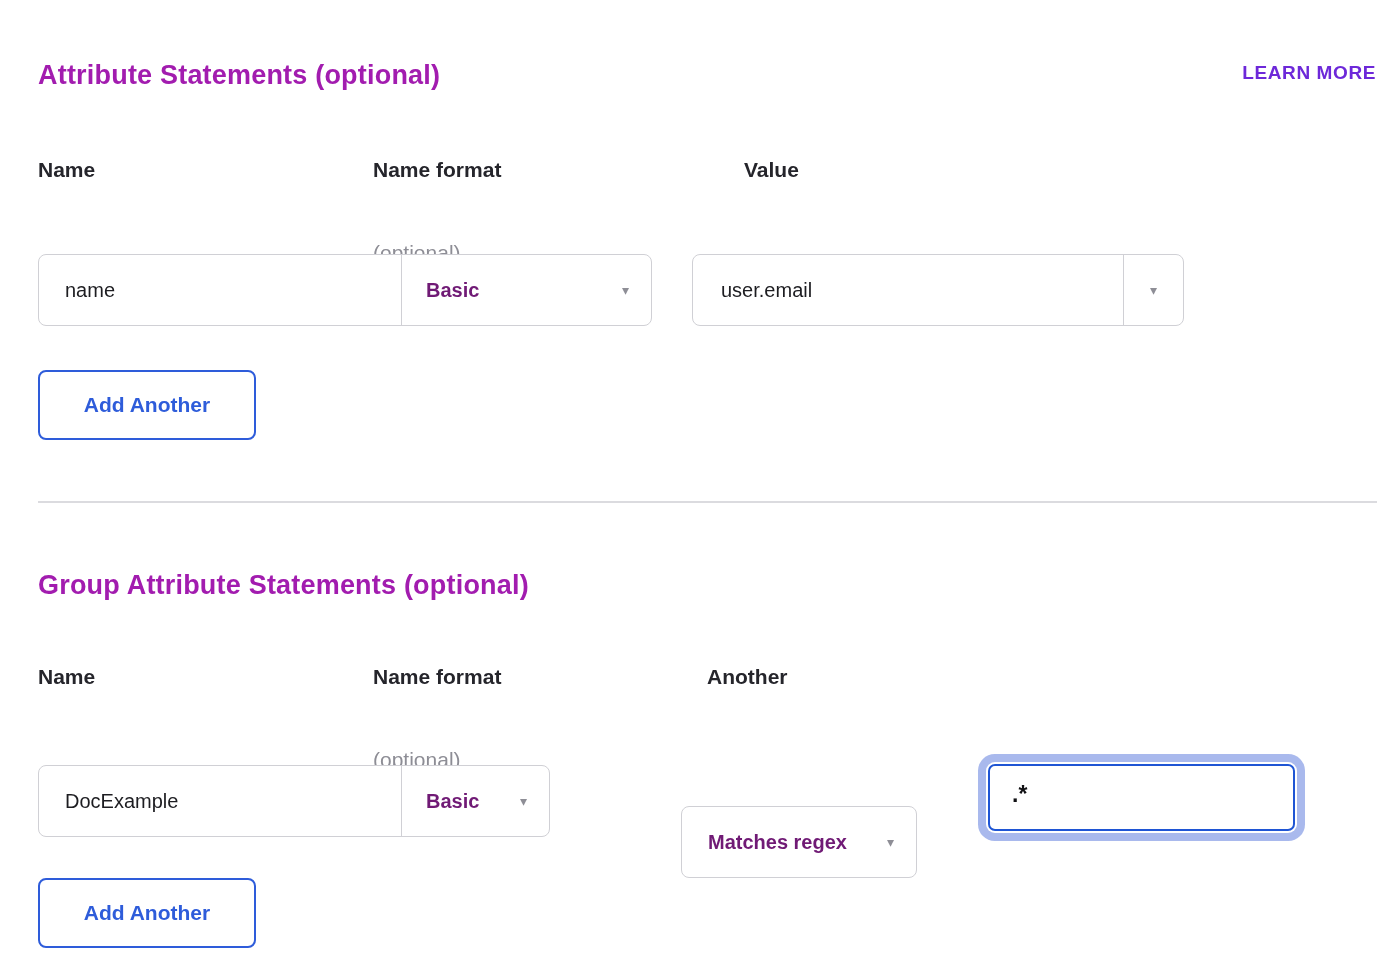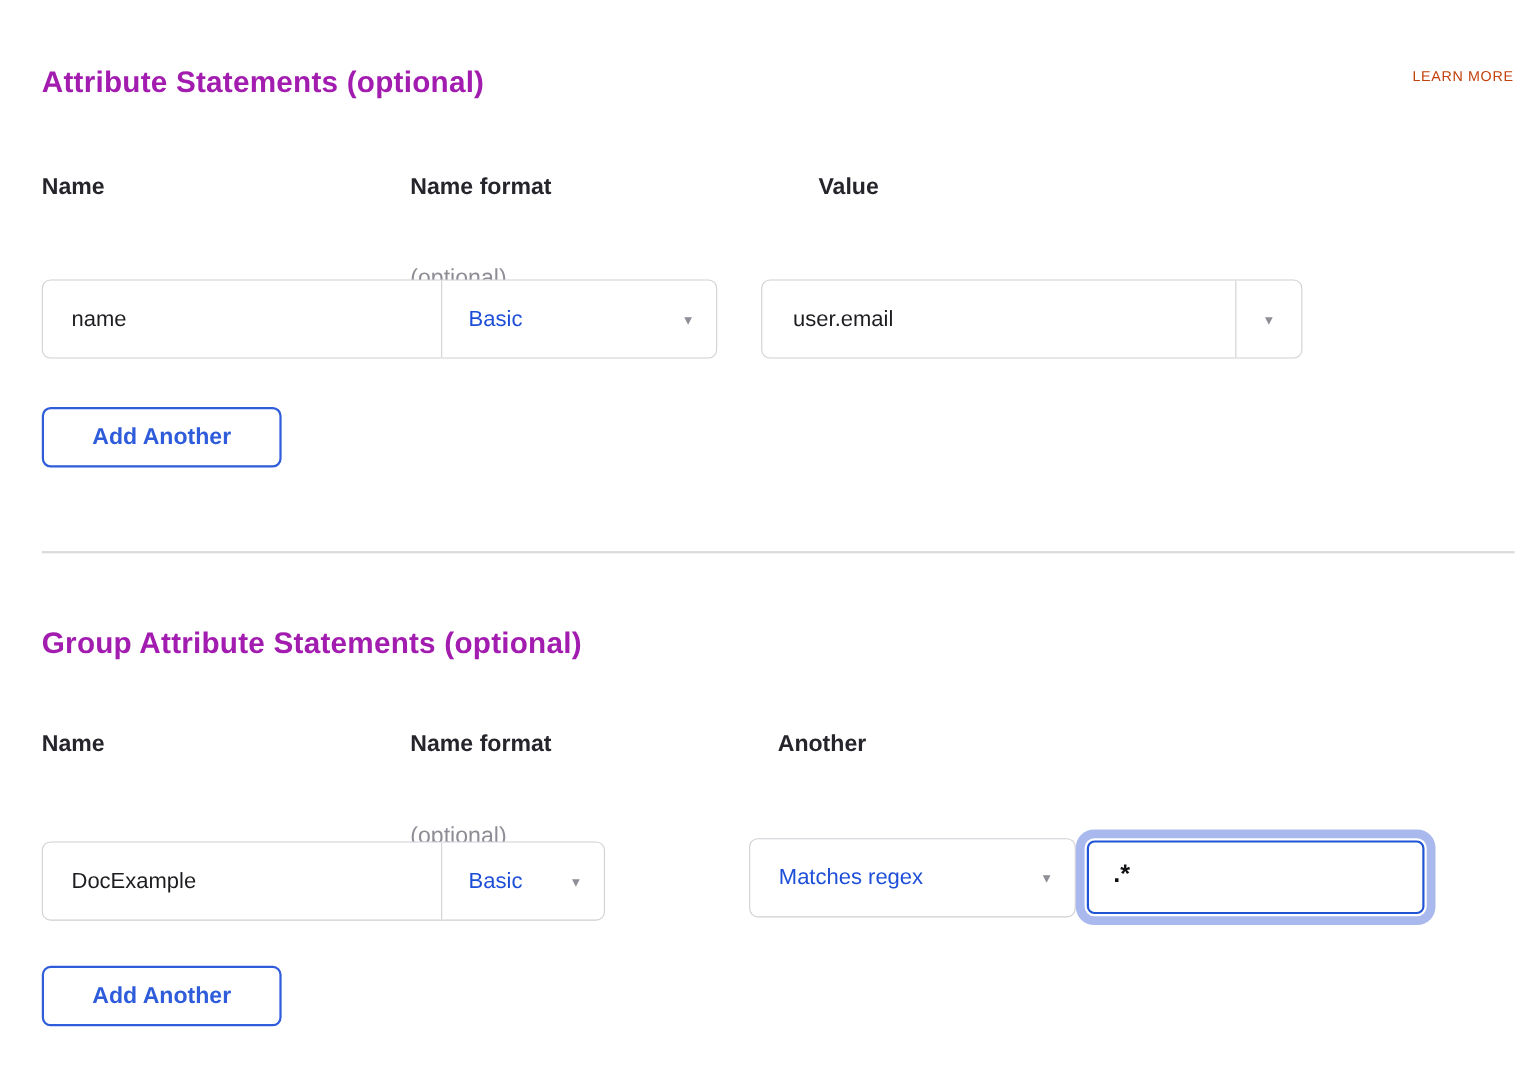--- a/index.html
+++ b/index.html
@@ -22,23 +22,23 @@
     left: 38px;
     font-size: 27px;
     font-weight: 700;
     color: #a21caf;
     letter-spacing: 0.2px;
   }
   .learn-more {
     position: absolute;
     top: 62px;
     right: 8px;
-    font-size: 13px;
-    font-weight: 400;
-    color: #c2410c;
+    font-size: 19px;
+    font-weight: 700;
+    color: #6d28d9;
     letter-spacing: 0.6px;
     text-decoration: none;
     cursor: pointer;
   }
 
   
   .col-label {
     position: absolute;
     font-size: 21px;
     font-weight: 700;
@@ -76,21 +76,21 @@
   }
   .name-cell { width: 362px; }
   .name-cell .text-input { width: 100%; padding: 0 20px 0 26px; }
 
   .select-cell {
     flex: 1;
     justify-content: space-between;
     padding: 0 22px 0 24px;
     cursor: pointer;
   }
-  .select-value { font-size: 20px; color: #1d4ed8; }
+  .select-value { font-size: 20px; color: #701a75; font-weight: bold; }
   .arrow {
     font-size: 14px;
     color: #8e8e96;
     line-height: 1;
     user-select: none;
   }
 
   
   .combo-input { flex: 1; padding: 0 20px 0 28px; }
   .combo-arrow-cell {
@@ -127,21 +127,21 @@
     padding: 0 18px 6px 22px;
     outline: none;
     box-shadow: 0 0 0 2px #ffffff, 0 0 0 10px #a9b9ed;
   }
 
   
   .add-btn {
     position: absolute;
     left: 38px;
     width: 218px;
-    height: 55px;
+    height: 70px;
     background: #ffffff;
     border: 2px solid #2e5cda;
     border-radius: 8px;
     color: #2e5cda;
     font-family: "Liberation Sans", "DejaVu Sans", sans-serif;
     font-size: 21px;
     font-weight: 700;
     cursor: pointer;
   }
 
@@ -201,21 +201,21 @@
   <div class="field-group" style="left:38px; top:765px; width:512px">
     <div class="cell name-cell">
       <input class="text-input" type="text" value="DocExample" style="">
     </div>
     <div class="cell select-cell">
       <span class="select-value">Basic</span>
       <span class="arrow">▾</span>
     </div>
   </div>
 
-  <div class="select-box" style="left:681px; top:762px; width:297px">
+  <div class="select-box" style="left:681px; top:806px; width:236px">
     <span class="select-value">Matches regex</span>
     <span class="arrow">▾</span>
   </div>
 
   <input class="focused-input" type="text" style="left: 988px; top: 764px; width: 307px;" value=".*">
 
   <button class="add-btn" style="top:878px">Add Another</button>
 
 </div>
 

